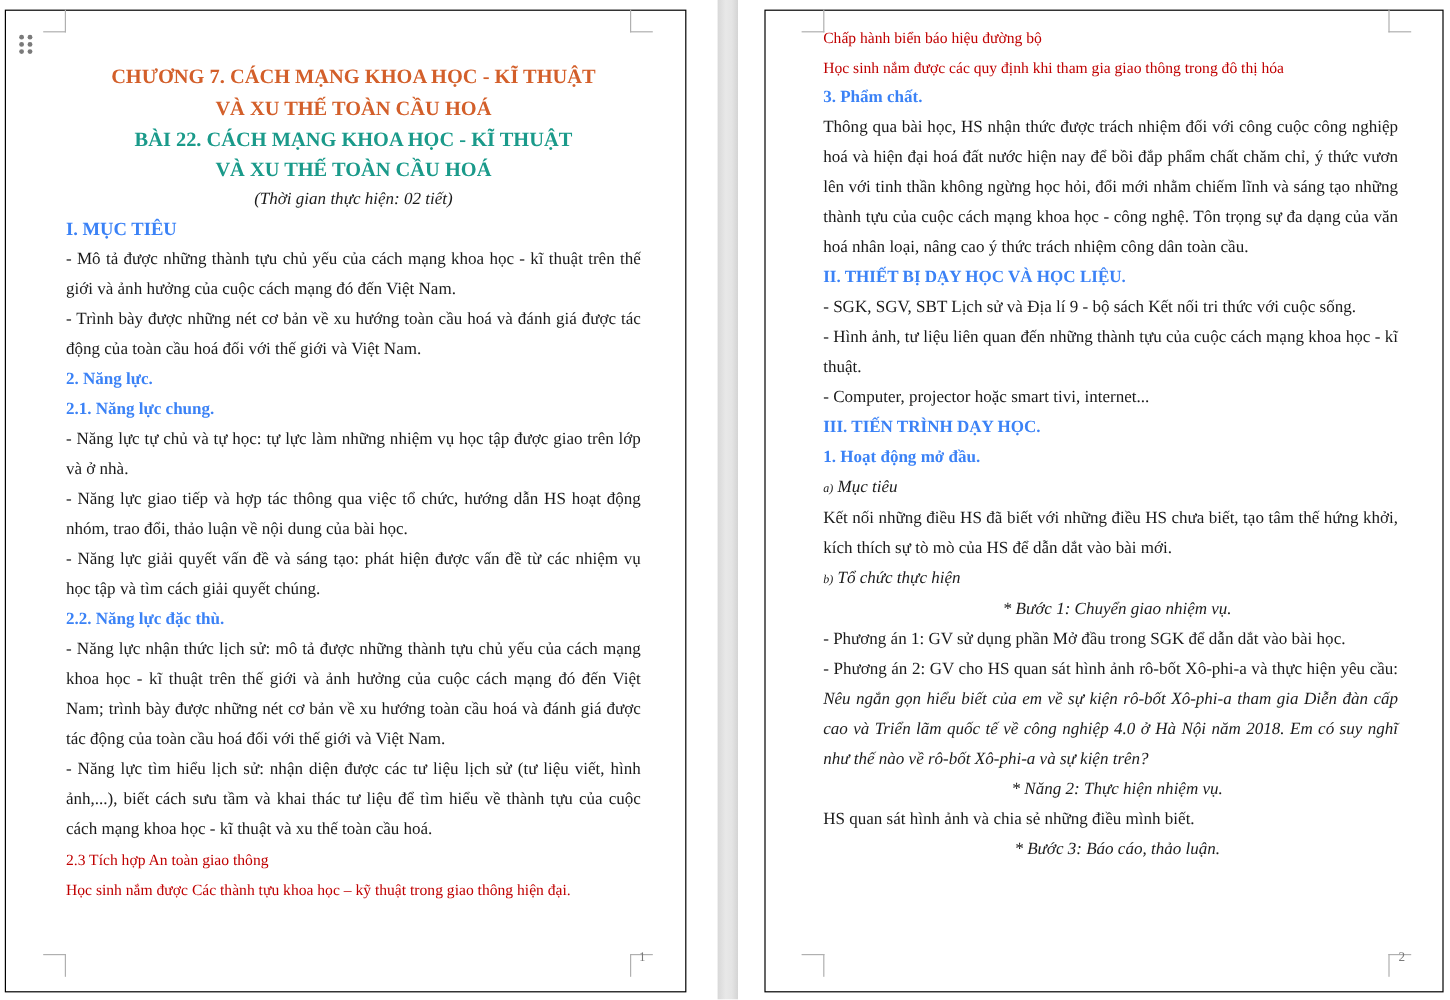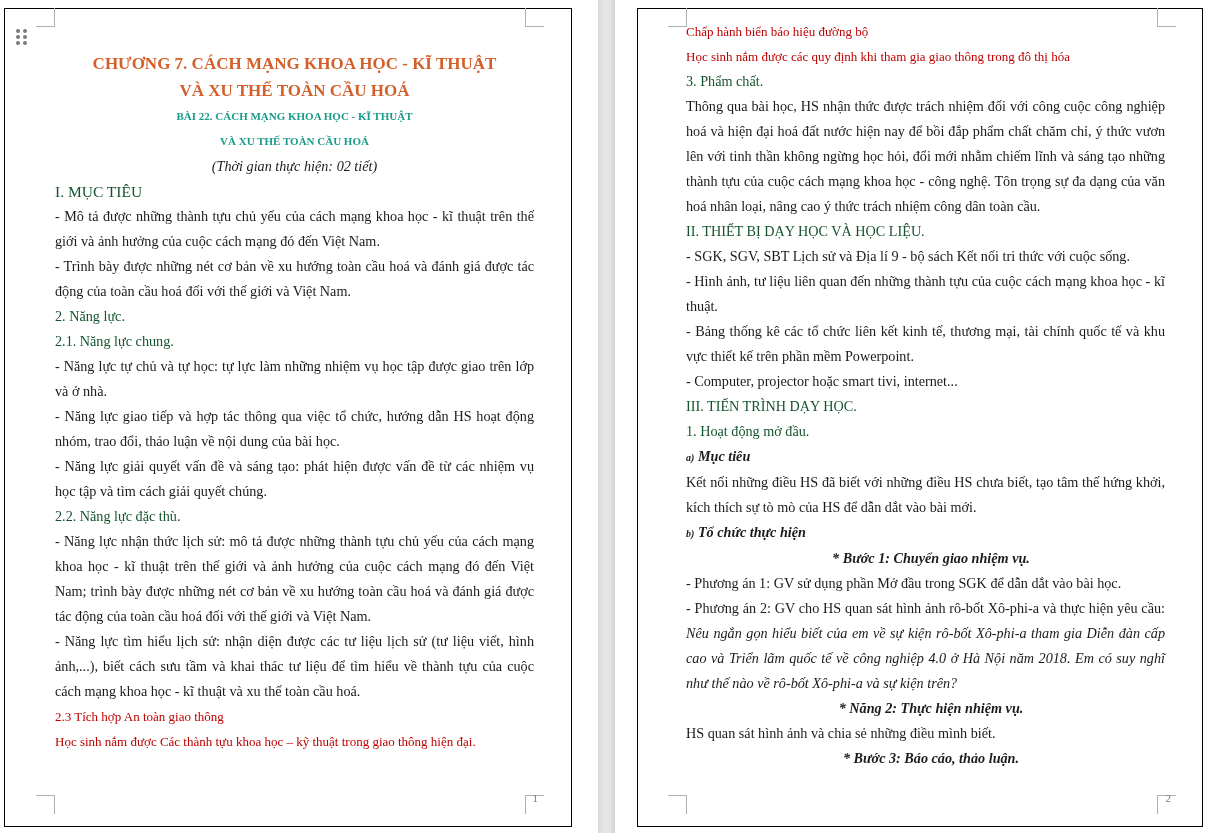--- a/index.html
+++ b/index.html
@@ -80,42 +80,42 @@
     .title-orange {
       color: #d35f2a;
       font-weight: bold;
       font-size: 17px;
       text-align: center;
       line-height: 27px;
     }
     .title-teal {
       color: #1a9a8a;
       font-weight: bold;
-      font-size: 11px;
+      font-size: 17px;
       text-align: center;
       line-height: 25px;
     }
     .subtitle {
       text-align: center;
       font-style: italic;
       line-height: 25px;
     }
     .h-teal {
-      color: #14532d;
-      font-weight: normal;
+      color: #3b82f6;
+      font-weight: bold;
       line-height: 25px;
     }
     .h-teal.big { font-size: 15.5px; }
     .red {
       color: #c00000;
       font-size: 13px;
       line-height: 25px;
     }
     .bold-italic {
-      font-weight: bold;
+      font-weight: normal;
       font-style: italic;
       line-height: 25px;
     }
     .bold-italic.indent { padding-left: 11px; text-align: center; }
     .small-label { font-size: 10px; }
     .it { font-style: italic; }
 
     .page-num {
       position: absolute;
       font-size: 11px;
@@ -180,21 +180,20 @@
   <div class="content" style="top:10px; left:48px; right:37px;">
     <div class="red">Chấp hành biển báo hiệu đường bộ</div>
     <div class="red">Học  sinh nắm được các quy định khi tham gia giao thông trong đô thị hóa</div>
 
     <div class="h-teal">3. Phẩm chất.</div>
     <div class="para">Thông qua bài học, HS nhận thức được trách nhiệm đối với công cuộc công nghiệp hoá và hiện đại hoá đất nước hiện nay để bồi đắp phẩm chất chăm chỉ, ý thức vươn lên với tinh thần không ngừng học hỏi, đổi mới nhằm chiếm lĩnh và sáng tạo những thành tựu của cuộc cách mạng khoa học - công nghệ. Tôn trọng sự đa dạng của văn hoá nhân loại, nâng cao ý thức trách nhiệm công dân toàn cầu.</div>
 
     <div class="h-teal">II. THIẾT BỊ DẠY HỌC VÀ HỌC LIỆU.</div>
     <div class="para">-  SGK, SGV, SBT Lịch sử và Địa lí 9 - bộ sách Kết nối tri thức với cuộc sống.</div>
     <div class="para">- Hình ảnh, tư liệu liên quan đến những thành tựu của cuộc cách mạng khoa học - kĩ thuật.</div>
-    <div class="para">- Bảng thống kê các tổ chức liên kết kinh tế, thương mại, tài chính quốc tế và khu vực thiết kế trên phần mềm Powerpoint.</div>
     <div class="para">- Computer, projector hoặc smart tivi, internet...</div>
 
     <div class="h-teal">III. TIẾN TRÌNH DẠY HỌC.</div>
     <div class="h-teal">1. Hoạt động mở đầu.</div>
 
     <div class="bold-italic">
       <span class="small-label">a)</span>
       <span>Mục tiêu</span>
     </div>
     <div class="para">Kết nối những điều HS đã biết với những điều HS chưa biết, tạo tâm thế hứng khởi, kích thích sự tò mò của HS để dẫn dắt vào bài mới.</div>

